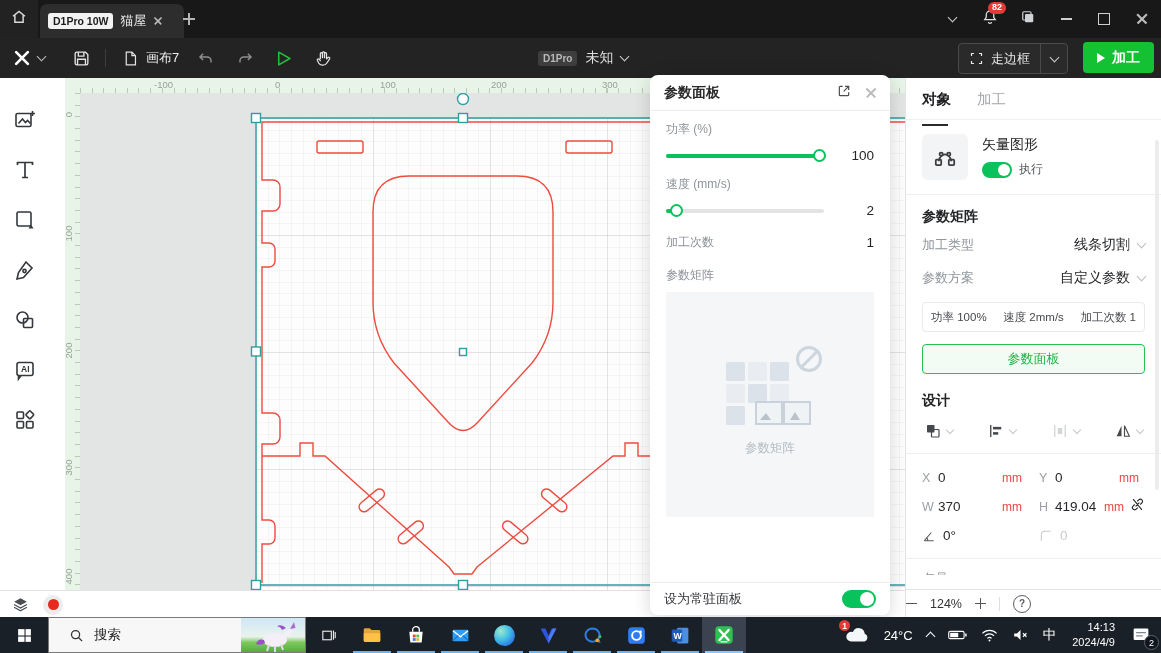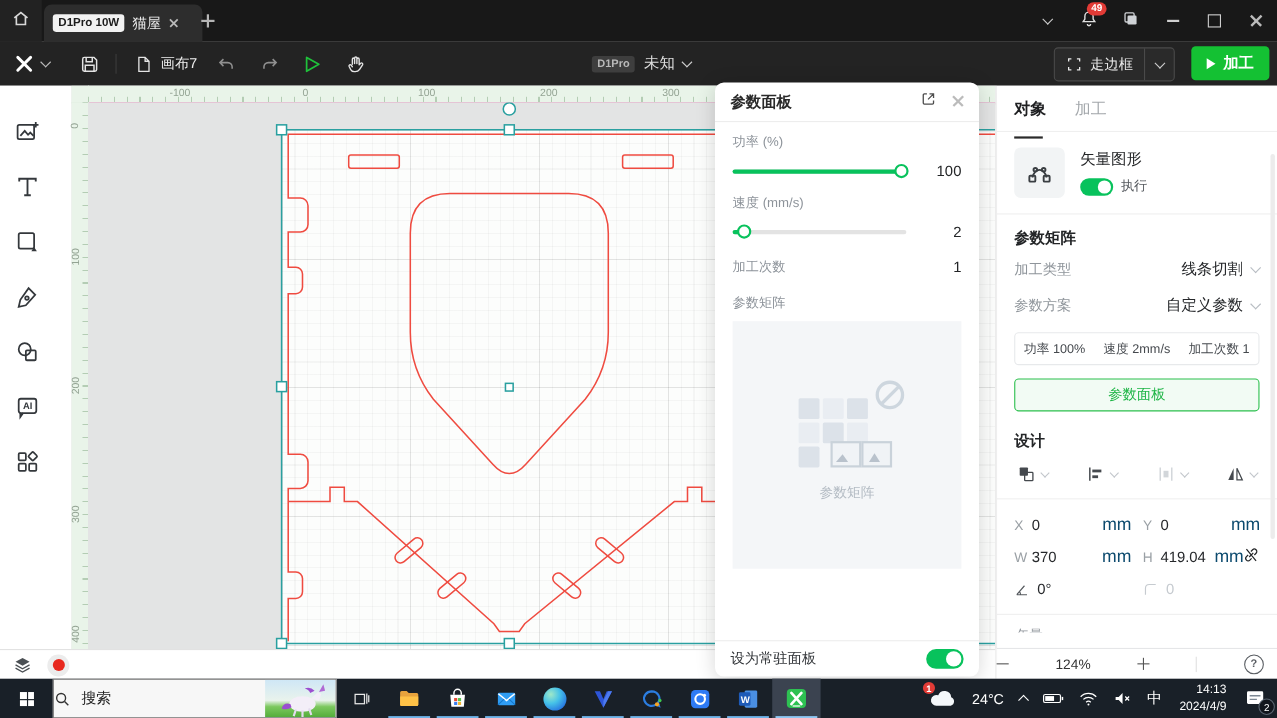--- a/index.html
+++ b/index.html
@@ -119,45 +119,45 @@
   #pp-btn{margin-top:12px;height:28px;border:1px solid #2bbf4d;background:#f2fbf4;color:#1db545;font-size:13px;
           border-radius:4px;display:flex;align-items:center;justify-content:center;}
   #design-icons{display:flex;align-items:center;justify-content:space-between;margin-top:12px;padding:0 2px;}
   .dsn{display:flex;align-items:center;gap:5px;color:#45494e;}
   .dsn .chev{color:#c2c6cb;width:5px;height:5px;}
   .dsn.disabled{color:#d2d6da;}
   .tr-row{display:flex;align-items:center;height:29px;}
   .tr-cell{display:flex;align-items:center;width:107px;}
   .tr-l{font-size:12.5px;color:#9aa0a5;width:16px;}
   .tr-v{font-size:13.5px;color:#26282b;flex:1;}
-  .tr-u{font-size:16px;color:#0c4a6e;width:26px;}
+  .tr-u{font-size:12px;color:#ef4444;width:26px;}
   #clip-label{height:7px;overflow:hidden;margin-top:9px;}
   #clip-label span{font-size:12px;color:#8f959b;border-bottom:1px solid #ddd;padding:0 2px;}
   #rp-scroll{position:absolute;right:2px;top:62px;width:4px;height:350px;background:#ececec;border-radius:2px;}
   #rp-bottombar{position:absolute;left:0;bottom:0;width:100%;height:28px;border-top:1px solid #e5e6e8;background:#fff;
-      display:flex;align-items:center;justify-content:space-between;gap:13px;padding-right:12px;box-sizing:border-box;}
+      display:flex;align-items:center;justify-content:flex-start;gap:13px;padding-right:12px;box-sizing:border-box;}
   .zoomglyph{position:relative;width:11px;height:11px;}
   .zoomglyph::after{content:"";position:absolute;left:0;top:4.8px;width:11px;height:1.5px;background:#555;}
   .zoomglyph.plus::before{content:"";position:absolute;left:4.8px;top:0;width:1.5px;height:11px;background:#555;}
   #zoom-level{font-size:12.5px;color:#333;}
   #help-btn{width:16px;height:16px;border:1.4px solid #5a5e63;border-radius:50%;display:flex;align-items:center;
             justify-content:center;font-size:10px;color:#5a5e63;font-weight:700;}
   .vsep{width:1px;height:14px;background:#e0e0e0;}
 
   
   .noglyph{position:relative;width:26px;height:26px;border:3px solid #cdd6de;border-radius:50%;box-sizing:border-box;}
   .noglyph::after{content:"";position:absolute;left:9px;top:-2px;width:3px;height:24px;background:#cdd6de;transform:rotate(45deg);}
 
   
   #taskbar{position:absolute;left:0;top:617px;width:1161px;height:36px;background:#192028;display:flex;align-items:stretch;z-index:60;}
   .tk{width:44px;display:flex;align-items:center;justify-content:center;position:relative;}
   .tk .under{position:absolute;bottom:0;left:3px;right:3px;height:2.5px;background:#6fb3e8;}
   .tk.active{background:#3b4350;}
   #tk-search{width:258px;background:#f7f7f7;border:1px solid #7a7a7a;display:flex;align-items:center;gap:10px;
-             padding-left:0;box-sizing:border-box;position:relative;overflow:hidden;}
+             padding-left:20px;box-sizing:border-box;position:relative;overflow:hidden;}
   #tk-search span{font-size:13.5px;color:#222;}
   #search-art{position:absolute;right:0;top:0;width:64px;height:100%;
       background:linear-gradient(180deg,#cfe7f6 0%,#e9f3ec 55%,#7cc85e 72%,#54ad3b 100%);}
   #tk-tray{margin-left:auto;display:flex;align-items:center;gap:0;color:#fff;}
   .trayitem{display:flex;align-items:center;justify-content:center;height:36px;padding:0 7px;position:relative;}
   #tk-temp{font-size:13px;}
   #tk-ime{font-size:13.5px;}
   #tk-clock{display:flex;flex-direction:column;align-items:flex-end;justify-content:center;font-size:11px;line-height:1.35;padding:0 9px;}
   .badge-red{position:absolute;top:3px;left:2px;background:#e23b36;color:#fff;font-size:8.5px;font-weight:700;
              border-radius:6px;padding:0.5px 3.5px;}
@@ -186,21 +186,21 @@
     <div id="tb-right">
       <div class="tb-ctl">
           <span class="chev"></span>
         </div>
       <div class="tb-ctl" id="bell-wrap">
         <span>
           <svg width="18" height="18" viewBox="0 0 24 24" fill="none" stroke="#e0e0e0" stroke-width="1.7">
               <path d="M12 4 a5 5 0 0 1 5 5 v3.5 l2 3 H5 l2 -3 V9 a5 5 0 0 1 5 -5 z M10 18.5 a2 2 0 0 0 4 0"></path>
             </svg>
         </span>
-        <span id="bell-badge">49</span>
+        <span id="bell-badge">82</span>
       </div>
       <div class="tb-ctl">
         <span>
           <svg width="18" height="18" viewBox="0 0 24 24">
               <rect x="8" y="8" width="11" height="11" rx="1.5" fill="#cfd2d6"></rect>
               <rect x="5" y="5" width="11" height="11" rx="1.5" fill="none" stroke="#cfd2d6" stroke-width="1.6"></rect>
             </svg>
         </span>
       </div>
       <div class="tb-ctl">

